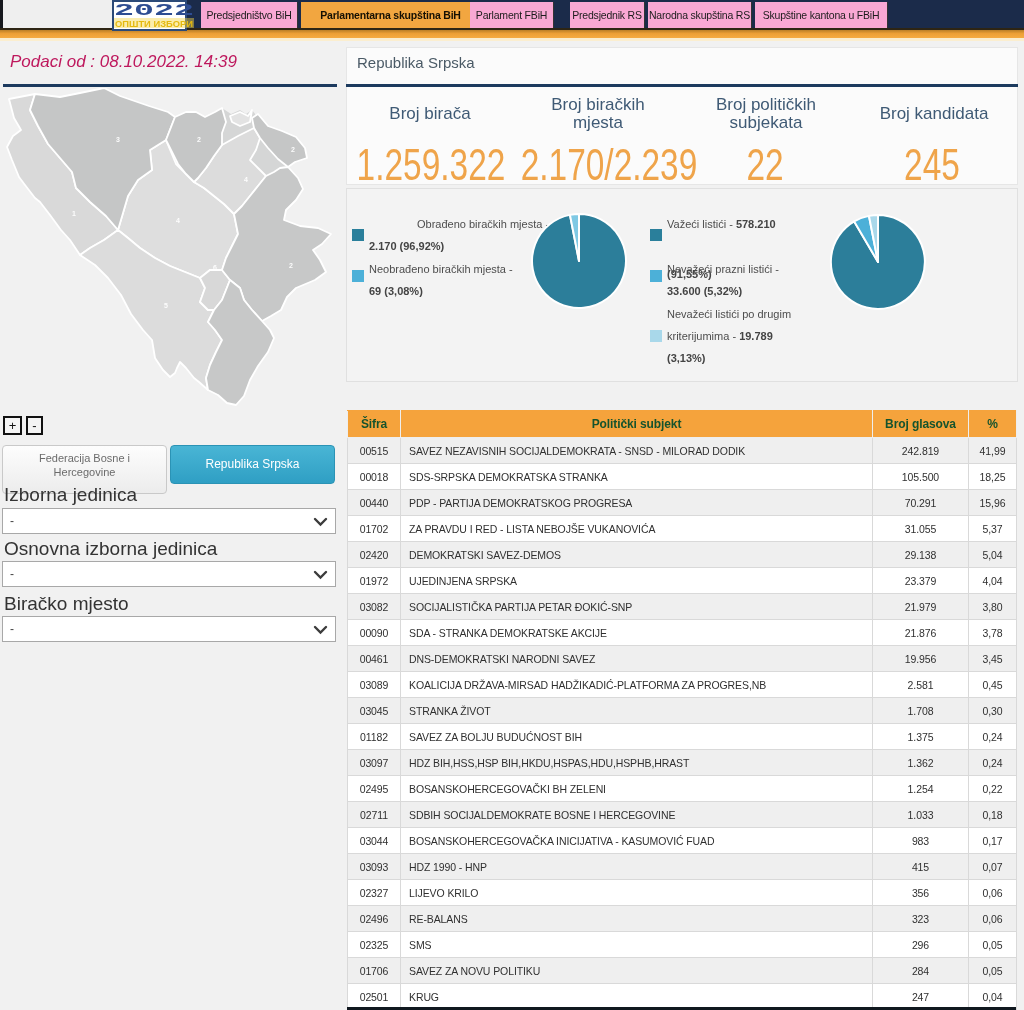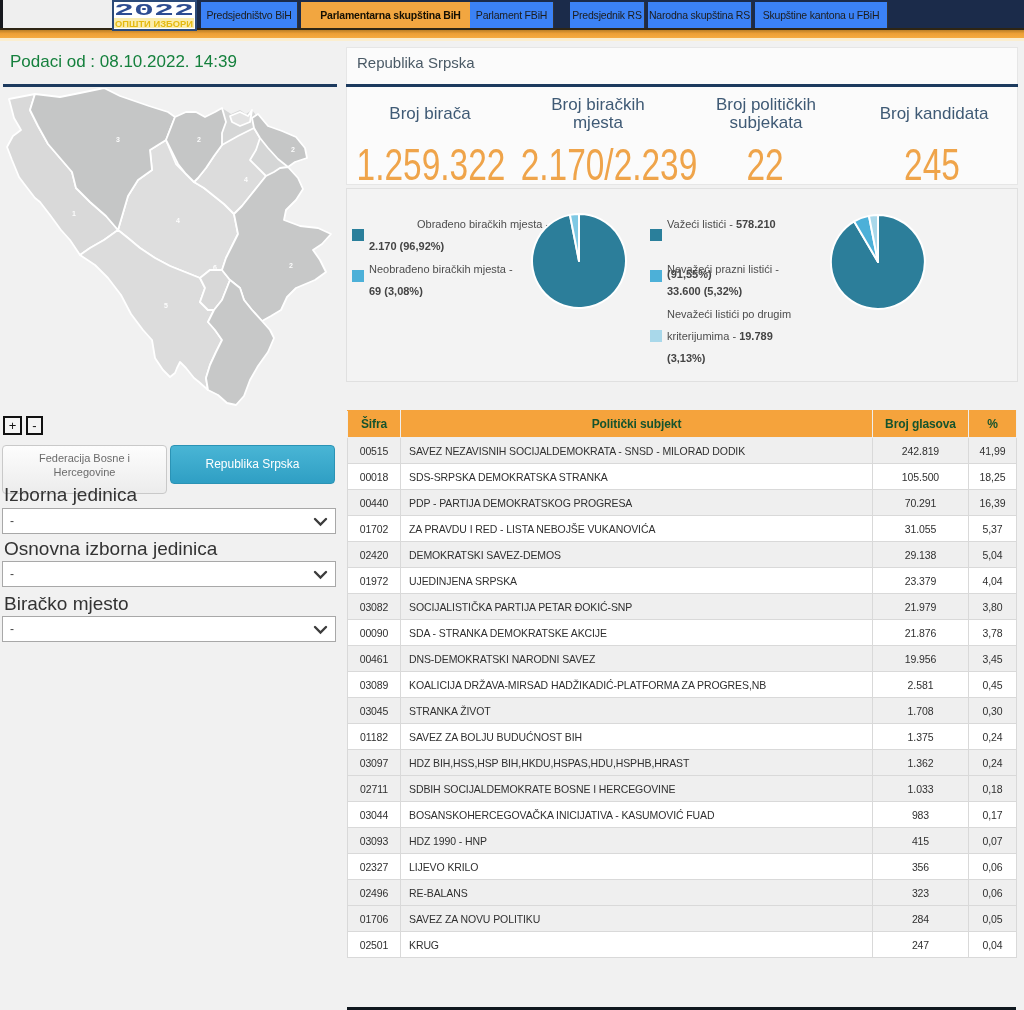--- a/index.html
+++ b/index.html
@@ -2,28 +2,28 @@
 <html><head>
 <meta charset="utf-8">
 <style>
   * { margin:0; padding:0; box-sizing:border-box; }
   html,body { width:1024px; height:1010px; overflow:hidden; }
   body { background:#f1f1f1; font-family:"Liberation Sans", sans-serif; position:relative; }
   .abs { position:absolute; }
   
   #topstrip { left:0; top:0; width:1024px; height:28px; background:#1b2b4a; }
   #topleft { left:0; top:0; width:113px; height:28px; background:#efefef; border-left:3px solid #16181d; }
-  #logo { left:112px; top:0; width:85px; height:31px; background:#fff; border:2px solid #2c4a78; z-index:5; }
-  .tab { position:absolute; top:2px; height:26px; background:#3b82f6; color:#1c1c1c; font-size:10.5px; letter-spacing:-0.2px; line-height:26px; text-align:center; border-right:1px solid #333; white-space:nowrap; overflow:hidden; }
+  #logo { left:112px; top:0; width:75px; height:31px; background:#fff; border:2px solid #2c4a78; z-index:5; }
+  .tab { position:absolute; top:2px; height:26px; background:#f9a8d4; color:#1c1c1c; font-size:10.5px; letter-spacing:-0.2px; line-height:26px; text-align:center; border-right:1px solid #333; white-space:nowrap; overflow:hidden; }
   .tab.active { background:#f2a640; font-weight:bold; color:#151003; }
   #navdark1 { left:0; top:28px; width:1024px; height:2px; background:#2e2514; }
   #orangebar { left:0; top:30px; width:1024px; height:8px; background:linear-gradient(180deg,#b97f28 0%, #eda036 45%, #f5ab42 100%); }
   #orangefade { left:0; top:38px; width:1024px; height:3px; background:#fbeecf; }
   
-  #lp-title { left:10px; top:52px; width:330px; font-size:17px; color:#15803d; }
+  #lp-title { left:10px; top:52px; width:330px; font-size:17px; color:#be185d;font-style:italic; }
   #lp-line  { left:3px; top:84px; width:334px; height:3px; background:#1c3a5e; }
   #mapbox { left:0px; top:88px; width:337px; height:350px; }
   .zoombtn { position:absolute; width:19px; height:19px; background:#f4f4f4; border:2px solid #111; font-size:13px; text-align:center; line-height:15px; color:#111; }
   
   #btn-fbih { left:2px; top:445px; width:165px; height:49px; background:linear-gradient(#fdfdfd,#ececec); border:1px solid #c9c9c9; border-radius:4px; color:#6b6b6b; font-size:11px; text-align:center; padding-top:5px; line-height:14px; }
   #btn-rs { left:170px; top:445px; width:165px; height:39px; background:linear-gradient(#49b5d5,#2f9fc4); border:1px solid #2b93b5; border-radius:4px; color:#fff; font-size:12px; text-align:center; line-height:37px; }
   .sel-label { position:absolute; left:4px; font-size:19px; color:#333333; }
   .sel { position:absolute; left:2px; width:334px; height:26px; background:#fff; border:1px solid #a8a8a8; font-size:12px; color:#444; line-height:24px; padding-left:7px; }
   .chev { position:absolute; right:7px; top:8px; }
   
@@ -201,21 +201,21 @@
 <tr class="even">
         <td class="c">00018</td>
         <td class="s">SDS-SRPSKA DEMOKRATSKA STRANKA</td>
         <td class="c">105.500</td>
         <td class="c">18,25</td>
       </tr>
 <tr class="odd">
         <td class="c">00440</td>
         <td class="s">PDP - PARTIJA DEMOKRATSKOG PROGRESA</td>
         <td class="c">70.291</td>
-        <td class="c">16,39</td>
+        <td class="c">15,96</td>
       </tr>
 <tr class="even">
         <td class="c">01702</td>
         <td class="s">ZA PRAVDU I RED - LISTA NEBOJŠE VUKANOVIĆA</td>
         <td class="c">31.055</td>
         <td class="c">5,37</td>
       </tr>
 <tr class="odd">
         <td class="c">02420</td>
         <td class="s">DEMOKRATSKI SAVEZ-DEMOS</td>
@@ -263,20 +263,26 @@
         <td class="s">SAVEZ ZA BOLJU BUDUĆNOST BIH</td>
         <td class="c">1.375</td>
         <td class="c">0,24</td>
       </tr>
 <tr class="odd">
         <td class="c">03097</td>
         <td class="s">HDZ BIH,HSS,HSP BIH,HKDU,HSPAS,HDU,HSPHB,HRAST</td>
         <td class="c">1.362</td>
         <td class="c">0,24</td>
       </tr>
+<tr class="even">
+        <td class="c">02495</td>
+        <td class="s">BOSANSKOHERCEGOVAČKI BH ZELENI</td>
+        <td class="c">1.254</td>
+        <td class="c">0,22</td>
+      </tr>
 <tr class="odd">
         <td class="c">02711</td>
         <td class="s">SDBIH SOCIJALDEMOKRATE BOSNE I HERCEGOVINE</td>
         <td class="c">1.033</td>
         <td class="c">0,18</td>
       </tr>
 <tr class="even">
         <td class="c">03044</td>
         <td class="s">BOSANSKOHERCEGOVAČKA INICIJATIVA - KASUMOVIĆ FUAD</td>
         <td class="c">983</td>
@@ -293,20 +299,26 @@
         <td class="s">LIJEVO KRILO</td>
         <td class="c">356</td>
         <td class="c">0,06</td>
       </tr>
 <tr class="odd">
         <td class="c">02496</td>
         <td class="s">RE-BALANS</td>
         <td class="c">323</td>
         <td class="c">0,06</td>
       </tr>
+<tr class="even">
+        <td class="c">02325</td>
+        <td class="s">SMS</td>
+        <td class="c">296</td>
+        <td class="c">0,05</td>
+      </tr>
 <tr class="odd">
         <td class="c">01706</td>
         <td class="s">SAVEZ ZA NOVU POLITIKU</td>
         <td class="c">284</td>
         <td class="c">0,05</td>
       </tr>
 <tr class="even">
         <td class="c">02501</td>
         <td class="s">KRUG</td>
         <td class="c">247</td>

